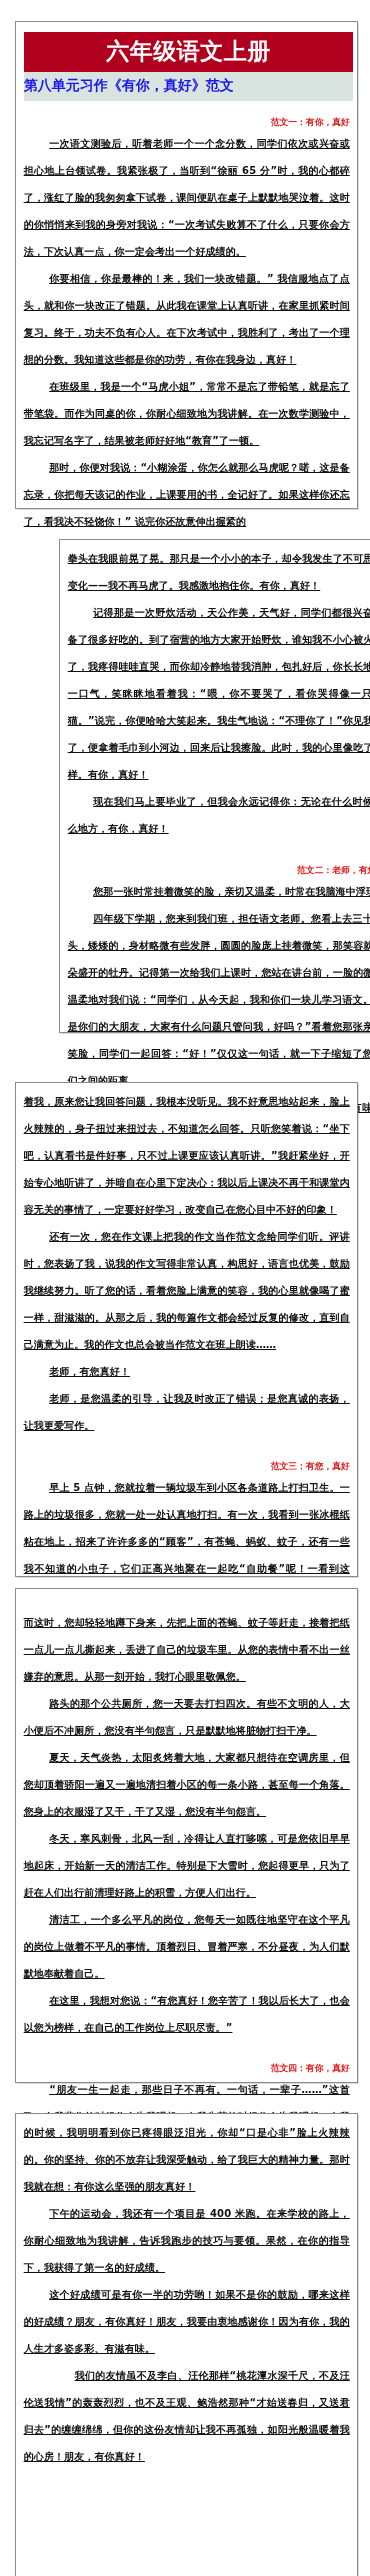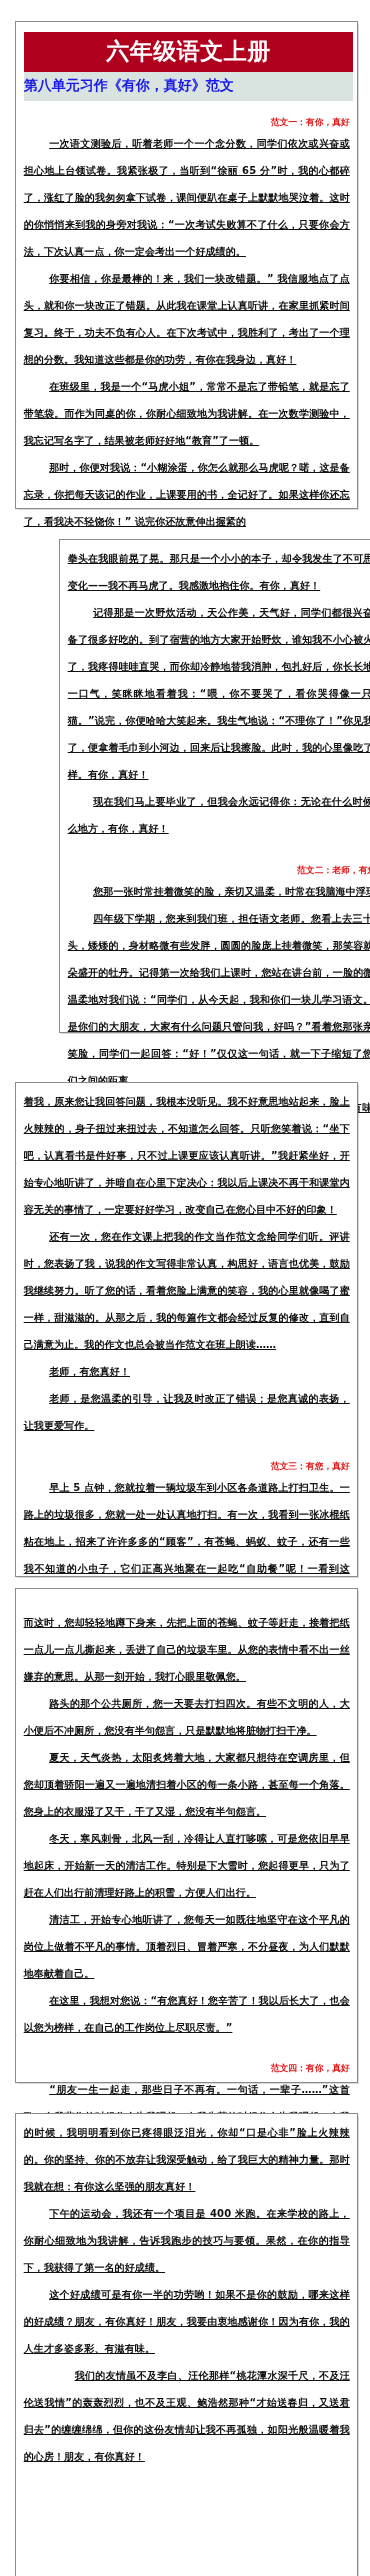--- a/index.html
+++ b/index.html
@@ -66,21 +66,21 @@
     <p class="indent">早上 5 点钟，您就拉着一辆垃圾车到小区各条道路上打扫卫生。一路上的垃圾很多，您就一处一处认真地打扫。有一次，我看到一张冰棍纸粘在地上，招来了许许多多的“顾客”，有苍蝇、蚂蚁、蚊子，还有一些我不知道的小虫子，它们正高兴地聚在一起吃“自助餐”呢！一看到这些，我连忙把头扭到一边，不想再多看一眼。</p>
   </div>
 </div>
 
 <div class="page" style="top:1588px;height:495px;">
   <div class="content" style="top:5.2px;margin-top:15px;">
     <p>而这时，您却轻轻地蹲下身来，先把上面的苍蝇、蚊子等赶走，接着把纸一点儿一点儿撕起来，丢进了自己的垃圾车里。从您的表情中看不出一丝嫌弃的意思。从那一刻开始，我打心眼里敬佩您。</p>
     <p class="indent">路头的那个公共厕所，您一天要去打扫四次。有些不文明的人，大小便后不冲厕所，您没有半句怨言，只是默默地将脏物打扫干净。</p>
     <p class="indent">夏天，天气炎热，太阳炙烤着大地，大家都只想待在空调房里，但您却顶着骄阳一遍又一遍地清扫着小区的每一条小路，甚至每一个角落。您身上的衣服湿了又干，干了又湿，您没有半句怨言。</p>
     <p class="indent">冬天，寒风刺骨，北风一刮，冷得让人直打哆嗦，可是您依旧早早地起床，开始新一天的清洁工作。特别是下大雪时，您起得更早，只为了赶在人们出行前清理好路上的积雪，方便人们出行。</p>
-    <p class="indent">清洁工，开始专心地听讲了，您每天一如既往地坚守在这个平凡的岗位上做着不平凡的事情。顶着烈日、冒着严寒，不分昼夜，为人们默默地奉献着自己。</p>
+    <p class="indent">清洁工，一个多么平凡的岗位，您每天一如既往地坚守在这个平凡的岗位上做着不平凡的事情。顶着烈日、冒着严寒，不分昼夜，为人们默默地奉献着自己。</p>
     <p class="indent">在这里，我想对您说：“有您真好！您辛苦了！我以后长大了，也会以您为榜样，在自己的工作岗位上尽职尽责。”</p>
     <div style="height:19.6px;"></div>
     <h2 class="heading">范文四：有你，真好</h2>
     <p class="indent">“朋友一生一起走，那些日子不再有。一句话，一辈子……”这首歌，在我悲伤的时候你会为我唱起，在我失落的时候你会为我唱起，在我快乐的时候你也会为我唱起，使我无时无刻不感到温暖。</p>
     <p class="indent">还记得半年前那场运动会吗？我们两个都参加了比赛，你参加的项目是 50 米和 100 米短跑。记得那时你脚崴了，疼得厉害，但你却强忍着疼痛一直到比赛结束，而且还获得了名次。等我去扶你</p>
   </div>
 </div>
 
 <div class="page" style="top:2113px;height:495px;">
   <div class="content" style="top:5.2px;">

